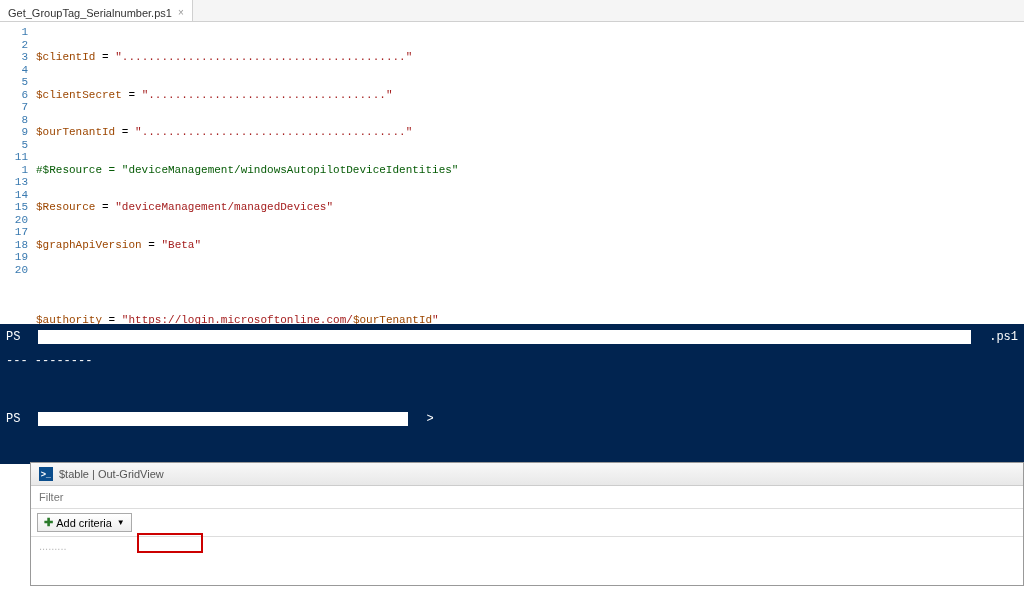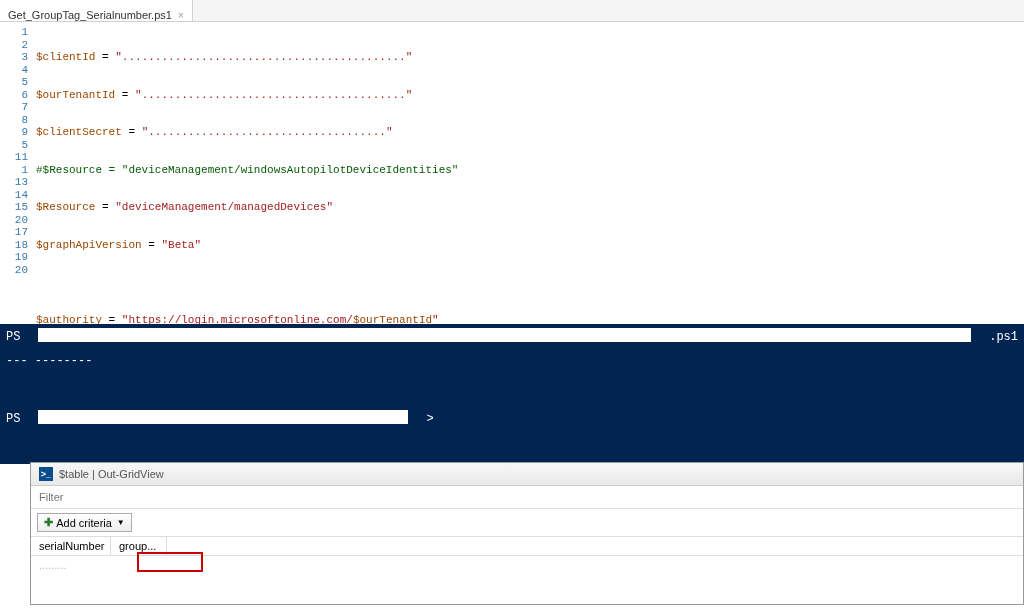--- a/index.html
+++ b/index.html
@@ -1,39 +1,39 @@
 <!DOCTYPE html>
 <html><head>
   <meta charset="utf-8">
   <style>
     * { margin: 0; padding: 0; box-sizing: border-box; }
     body { font-family: Consolas, "Courier New", monospace; font-size: 12px; background: #fff; width: 1024px; height: 613px; overflow: hidden; }
     
     
     .tab-bar { height: 22px; background: #f5f5f5; border-bottom: 1px solid #d0d0d0; display: flex; }
-    .tab { padding: 0 8px; background: #fff; border-right: 1px solid #d0d0d0; display: flex; align-items: flex-end; gap: 6px; font-family: "Segoe UI", sans-serif; font-size: 11px; color: #333; }
+    .tab { padding: 7px 8px; background: #fff; border-right: 1px solid #d0d0d0; display: flex; align-items: flex-start; gap: 6px; font-family: "Segoe UI", sans-serif; font-size: 11px; color: #333; }
     .tab-close { font-size: 10px; color: #999; cursor: pointer; }
     
     
     .editor { display: flex; height: 302px; background: #fff; }
     .gutter { width: 36px; text-align: right; padding-right: 8px; color: #3a7ab0; background: #fff; line-height: 12.5px; padding-top: 4px; font-size: 11px; }
     .gutter div { height: 12.5px; }
     .code { flex: 1; padding-top: 4px; line-height: 12.5px; white-space: pre; font-size: 11px; position: relative; }
     .code-line { height: 12.5px; }
     
     .v { color: #9c4600; text-align: center; }
     .s { color: #a52020; }
     .c { color: #065b06; }
     .cmd { color: #0066cc; }
     .p { color: #5a5a5a; }
     
     
     .console { background: #012450; color: #fff; height: 140px; padding: 4px 6px; font-size: 12px; line-height: 18px; position: relative; }
     .console .ps-prompt { color: #fff; }
-    .ps-row { display: flex; align-items: flex-start; gap: 18px; }
+    .ps-row { display: flex; align-items: center; gap: 18px; }
     .ps-bar-wide { background: #fff; height: 14px; width: 960px; display: inline-block; position: relative; }
     .ps-bar-suffix { color: #fff; }
     .ps-bar-short { background: #fff; height: 14px; width: 370px; display: inline-block; }
     .console-text { color: #fff; margin-top: 4px; }
     .console-dash { color: #fff; }
     
     
     .gridview { position: absolute; left: 30px; top: 462px; width: 994px; background: #fff; border: 1px solid #999; }
     .gv-title { background: linear-gradient(#f8f8f8, #e8e8e8); padding: 4px 8px; display: flex; align-items: center; gap: 6px; font-family: "Segoe UI", sans-serif; font-size: 11px; color: #555; border-bottom: 1px solid #ccc; }
     .gv-icon { width: 14px; height: 14px; background: #0a4d8c; display: inline-flex; align-items: center; justify-content: center; color: #fff; font-size: 9px; font-weight: bold; }
@@ -82,22 +82,22 @@
       <div>14</div>
       <div>15</div>
       <div>20</div>
       <div>17</div>
       <div>18</div>
       <div>19</div>
       <div>20</div>
   </div>
   <div class="code">
     <div class="code-line"><span class="v">$clientId</span><span> = </span><span class="s">"..........................................."</span></div>
+    <div class="code-line"><span class="v">$clientSecret</span><span> = </span><span class="s">"...................................."</span></div>
     <div class="code-line"><span class="v">$ourTenantId</span><span> = </span><span class="s">"........................................"</span></div>
-    <div class="code-line"><span class="v">$clientSecret</span><span> = </span><span class="s">"...................................."</span></div>
     <div class="code-line"><span class="c">#$Resource = "deviceManagement/windowsAutopilotDeviceIdentities"</span></div>
     <div class="code-line"><span class="v">$Resource</span><span> = </span><span class="s">"deviceManagement/managedDevices"</span></div>
     <div class="code-line"><span class="v">$graphApiVersion</span><span> = </span><span class="s">"Beta"</span></div>
     <div class="code-line"></div>
     <div class="code-line"><span class="v">$authority</span><span> = </span><span class="s">"https://login.microsoftonline.com/</span><span class="v">$ourTenantId</span><span class="s">"</span></div>
     <div class="code-line"><span class="cmd">Update-MSGraphEnvironment</span><span class="p"> -AppId </span><span class="v">$clientId</span><span class="p"> -Quiet</span></div>
     <div class="code-line"><span class="cmd">Update-MSGraphEnvironment</span><span class="p"> -AuthUrl </span><span class="v">$authority</span><span class="p"> -Quiet</span></div>
     <div class="code-line"><span class="cmd">Connect-MSGraph</span><span class="p"> -ClientSecret </span><span class="v">$clientSecret</span></div>
     <div class="code-line"></div>
     <div class="code-line"></div>
@@ -135,24 +135,20 @@
     <input type="text" placeholder="Filter" style="">
   </div>
   <div class="gv-criteria">
     <span class="gv-criteria-btn">
       <span class="plus">✚</span>
       <span>Add criteria</span>
       <span class="arrow">▼</span>
     </span>
   </div>
   <div class="gv-grid">
-    <div class="gv-head">
-      <div class="gv-head-cell col1">serialNumber</div>
-      <div class="gv-head-cell col2">group...</div>
-    </div>
     <div class="gv-row" style="position:relative;">
       <div class="gv-cell col1">.........</div>
       <div class="gv-cell col2"></div>
       <div class="red-highlight" style="left:106px; top:-4px;"></div>
     </div>
     <div style="height:30px;"></div>
   </div>
 </div>
 
 </body></html>

